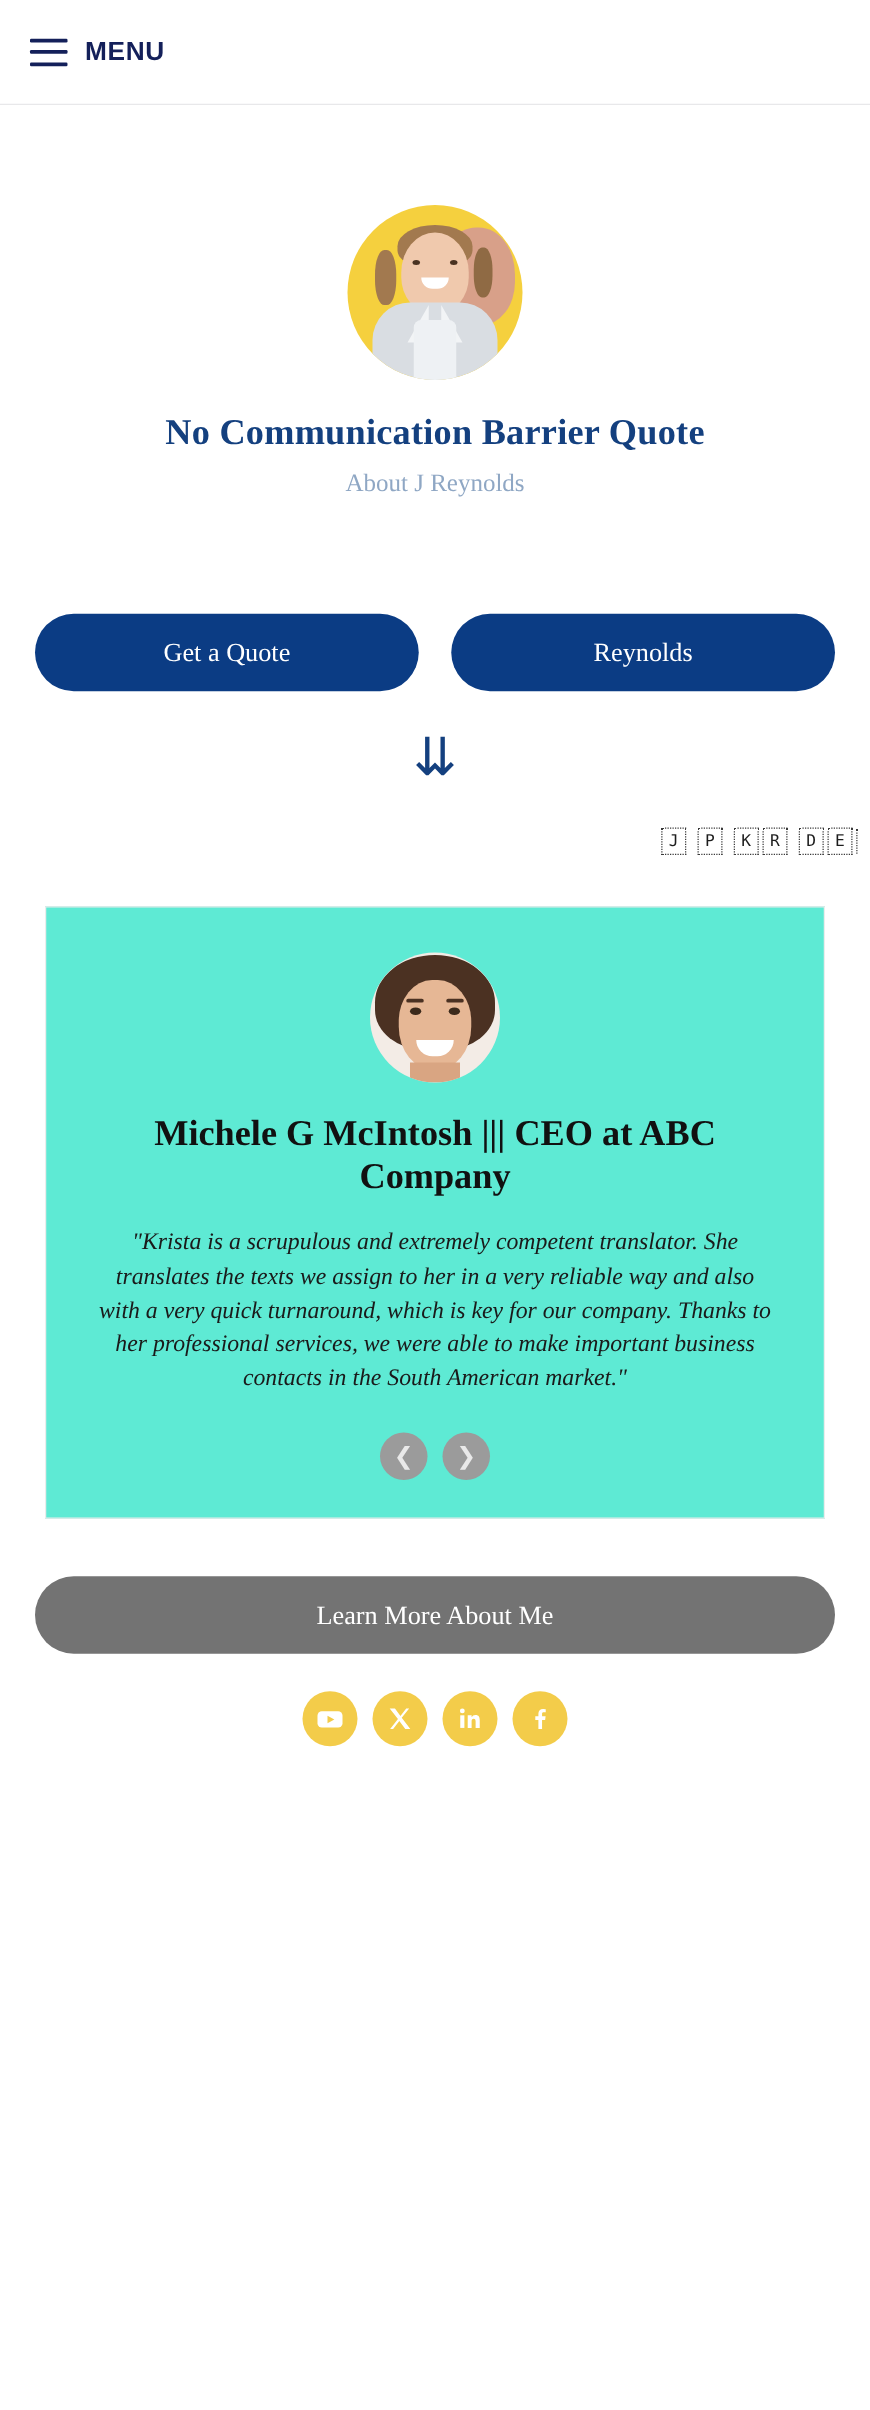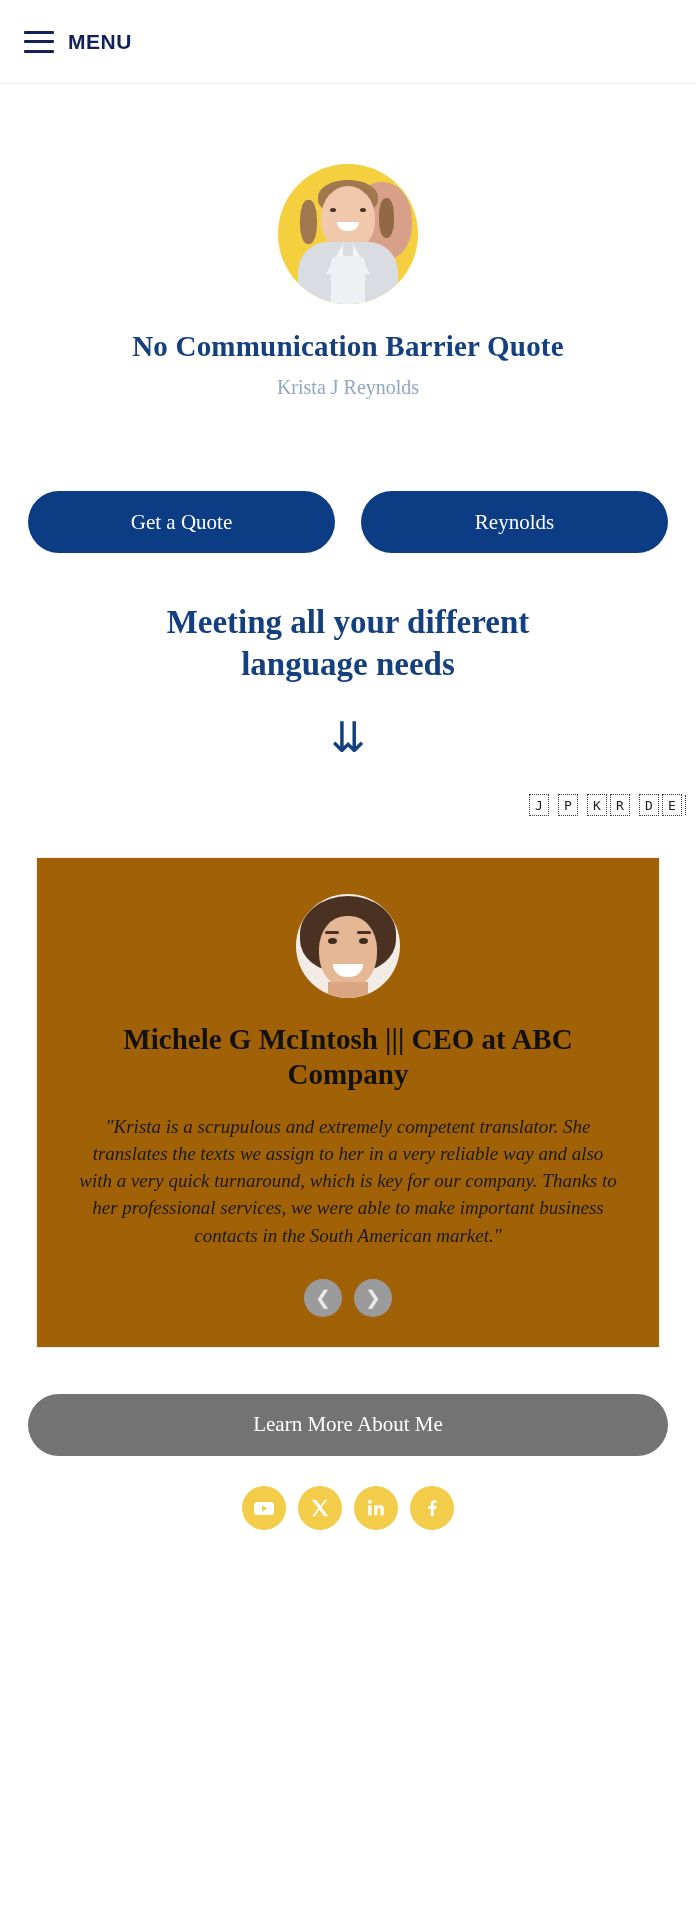--- a/index.html
+++ b/index.html
@@ -132,21 +132,21 @@
     font-size:13px; color:#1d1d1d;
     display:flex; align-items:center; justify-content:center;
     line-height:1;
   }
   .tofu.pair{ margin-right:6px; }
   .tofu-edge{ width:3px; height:20px; border-left:1px dotted #3a3a3a; }
 
   
   .testimonial-card{
     margin:38px 36px 0;
-    background:#a16207;
+    background:#5eead4;
     border:1px solid #ececec;
     padding:36px 26px 30px;
     text-align:center;
   }
   .t-avatar{
     width:104px; height:104px; margin:0 auto;
     border-radius:50%; overflow:hidden; position:relative;
     background:#f3ece6;
   }
   .tv-hair{
@@ -237,29 +237,28 @@
         <div class="ap-eye l"></div>
         <div class="ap-eye r"></div>
         <div class="ap-smile"></div>
         <div class="ap-body"></div>
         <div class="ap-collar-l"></div>
         <div class="ap-collar-r"></div>
         <div class="ap-shirt"></div>
       </div>
     </div>
     <h1 class="hero-title">No Communication Barrier Quote</h1>
-    <div class="hero-sub">Krista J Reynolds</div>
+    <div class="hero-sub">About J Reynolds</div>
   </section>
 
   <div class="cta-row">
     <button class="pill">Get a Quote</button>
     <button class="pill">Reynolds</button>
   </div>
 
-  <h2 class="tagline">Meeting all your different language needs</h2>
   <div class="arrow-down">⇊</div>
 
   <div class="flag-row">
     <span class="tofu pair">J</span>
     <span class="tofu pair">P</span>
     <span class="tofu">K</span>
     <span class="tofu pair">R</span>
     <span class="tofu">D</span>
     <span class="tofu">E</span>
     <span class="tofu-edge"></span>

